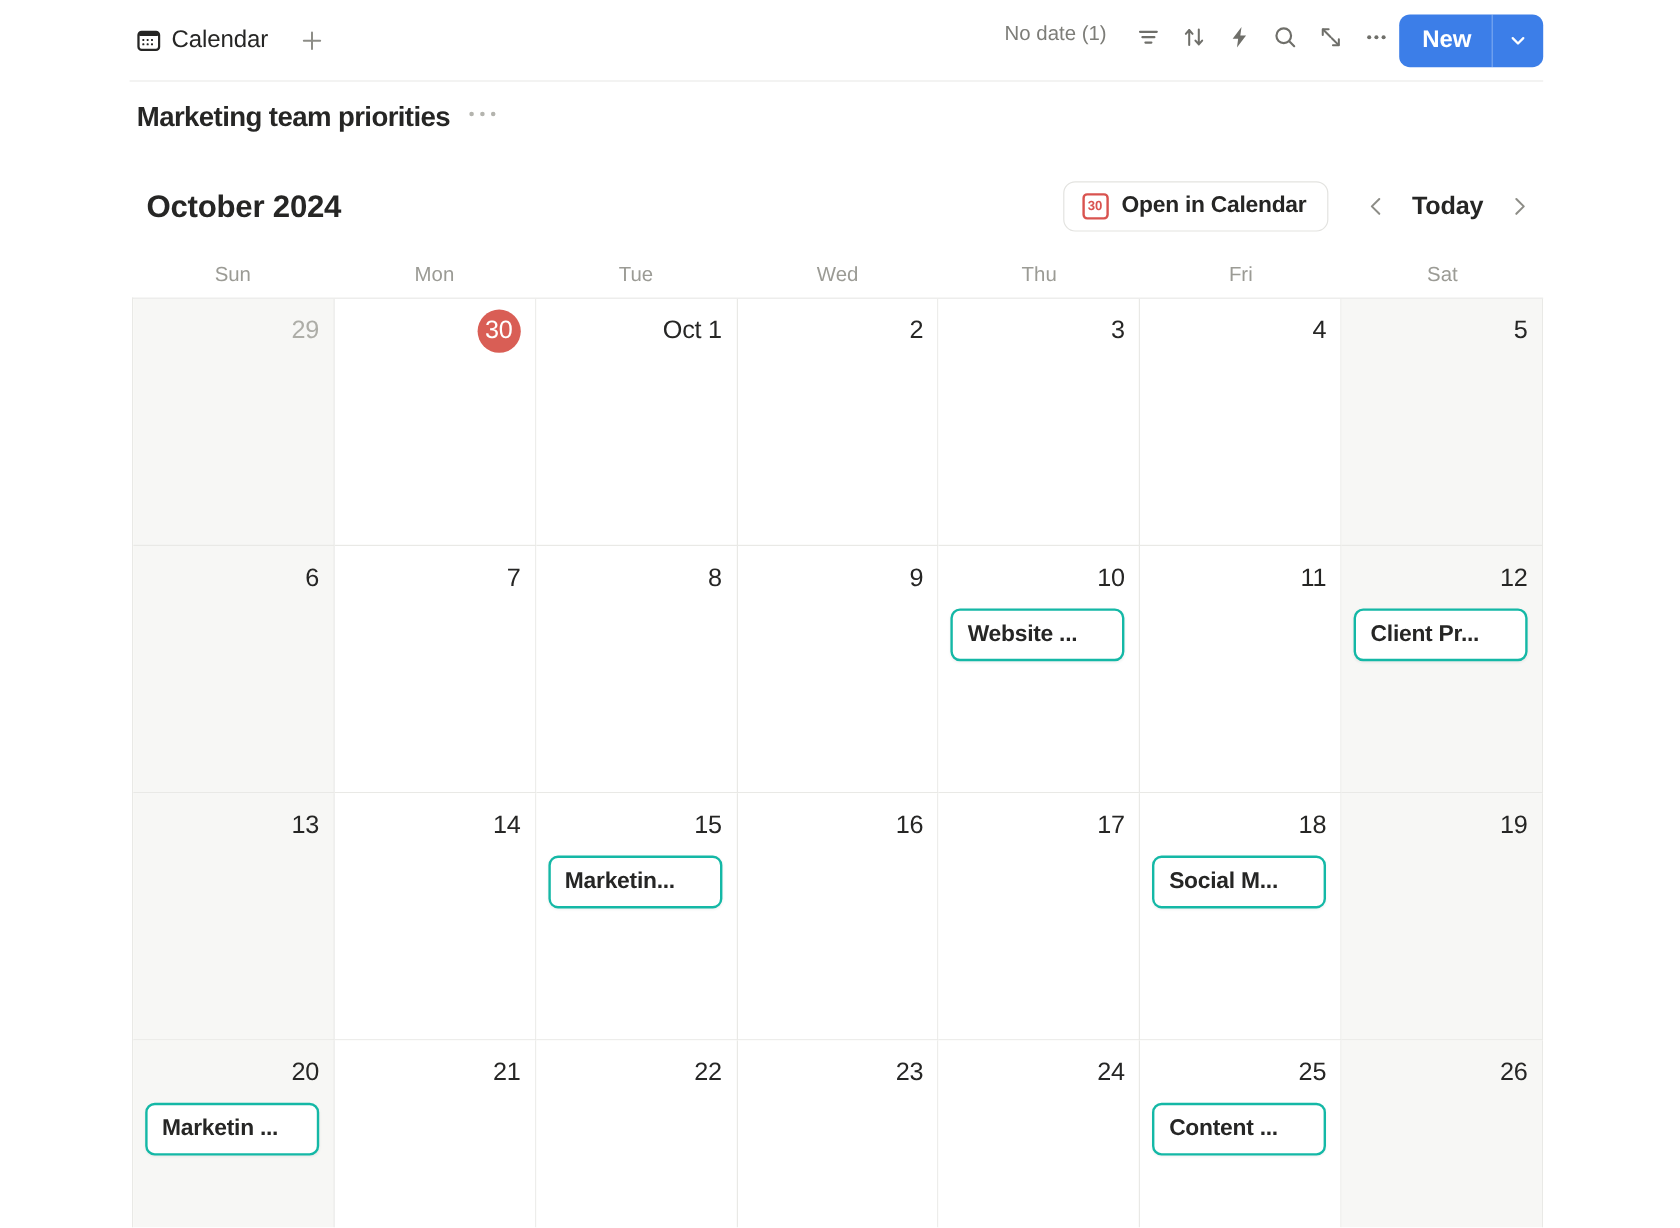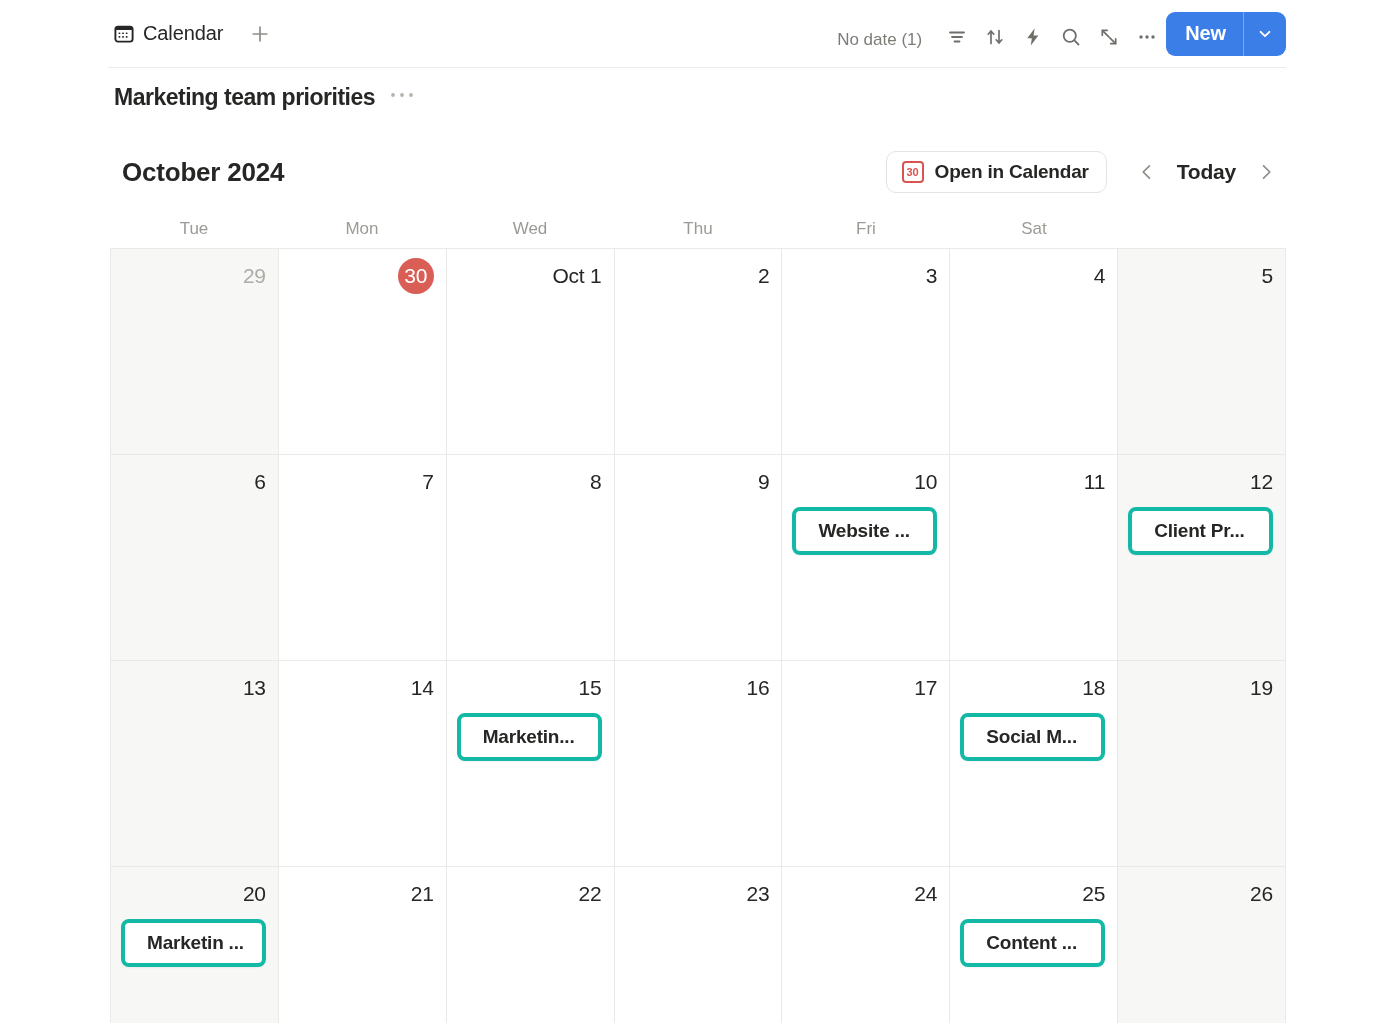--- a/index.html
+++ b/index.html
@@ -52,21 +52,21 @@
     display: flex; align-items: center; justify-content: center;
     color: #8d8d87;
     cursor: pointer;
     border-radius: 6px;
   }
   .tab-plus svg { display: block; }
 
   .toolbar-right {
     margin-left: auto;
     display: flex;
-    align-items: flex-end;
+    align-items: flex-start;
     gap: 0px;
     padding-right: 0px;
   }
   .nodate {
     font-size: 17px;
     color: #7d7d78;
     padding: 6px 10px;
     margin-right: 6px;
     border-radius: 6px;
     cursor: pointer;
@@ -259,24 +259,24 @@
     background: #d95e55;
     color: #ffffff;
     border-radius: 50%;
     width: 36px; height: 36px;
     display: flex; align-items: center; justify-content: center;
     font-weight: 500;
   }
   .events { margin-top: 8px; display: flex; flex-direction: column; gap: 6px; }
   .event-chip {
     background: #ffffff;
-    border: 4px solid #14b8a6;
+    border: 2px solid #14b8a6;
     border-radius: 8px;
     box-shadow: 0 1px 2px rgba(0,0,0,0.05);
-    padding: 9px 22px;
+    padding: 9px 12px;
     font-size: 19px;
     font-weight: 700;
     color: #262625;
     letter-spacing: -0.2px;
     white-space: nowrap;
     overflow: hidden;
     cursor: pointer;
   }
 </style>
 </head>
@@ -402,22 +402,23 @@
 
       <div class="nav-btn">
         <svg width="20" height="20" viewBox="0 0 20 20">
           <path d="M7.6 3.8L13.8 10l-6.2 6.2" fill="none" stroke="#8d8d87" stroke-width="1.7" stroke-linecap="round" stroke-linejoin="round"></path>
         </svg>
       </div>
     </div>
   </div>
 
   <div class="weekdays" id="weekdays">
+      <div class="weekday">Sun</div>
+      <div class="weekday">Mon</div>
       <div class="weekday">Tue</div>
-      <div class="weekday">Mon</div>
       <div class="weekday">Wed</div>
       <div class="weekday">Thu</div>
       <div class="weekday">Fri</div>
       <div class="weekday">Sat</div>
     </div>
 
   <div class="grid" id="cal-grid">
       <div class="cell weekend">
         <div class="daynum-row">
           <div class="daynum muted">29</div>

